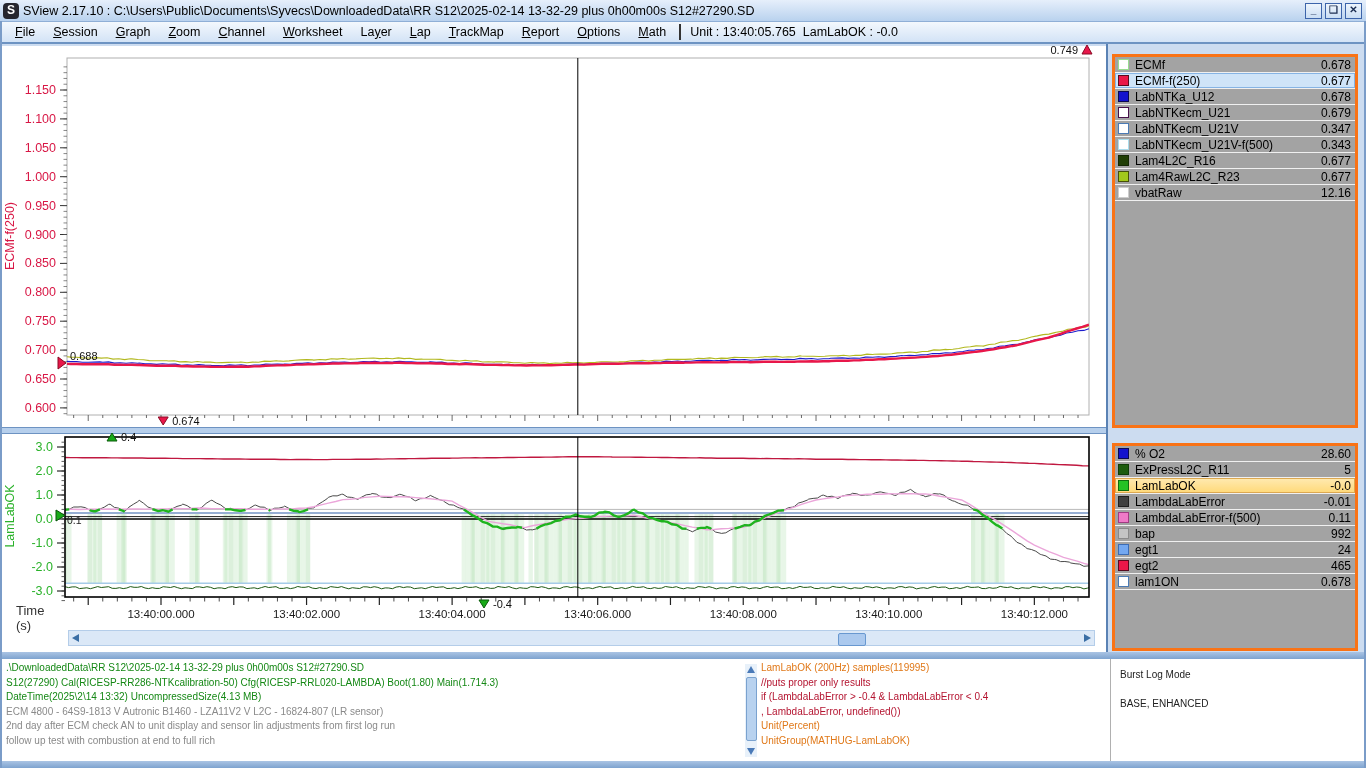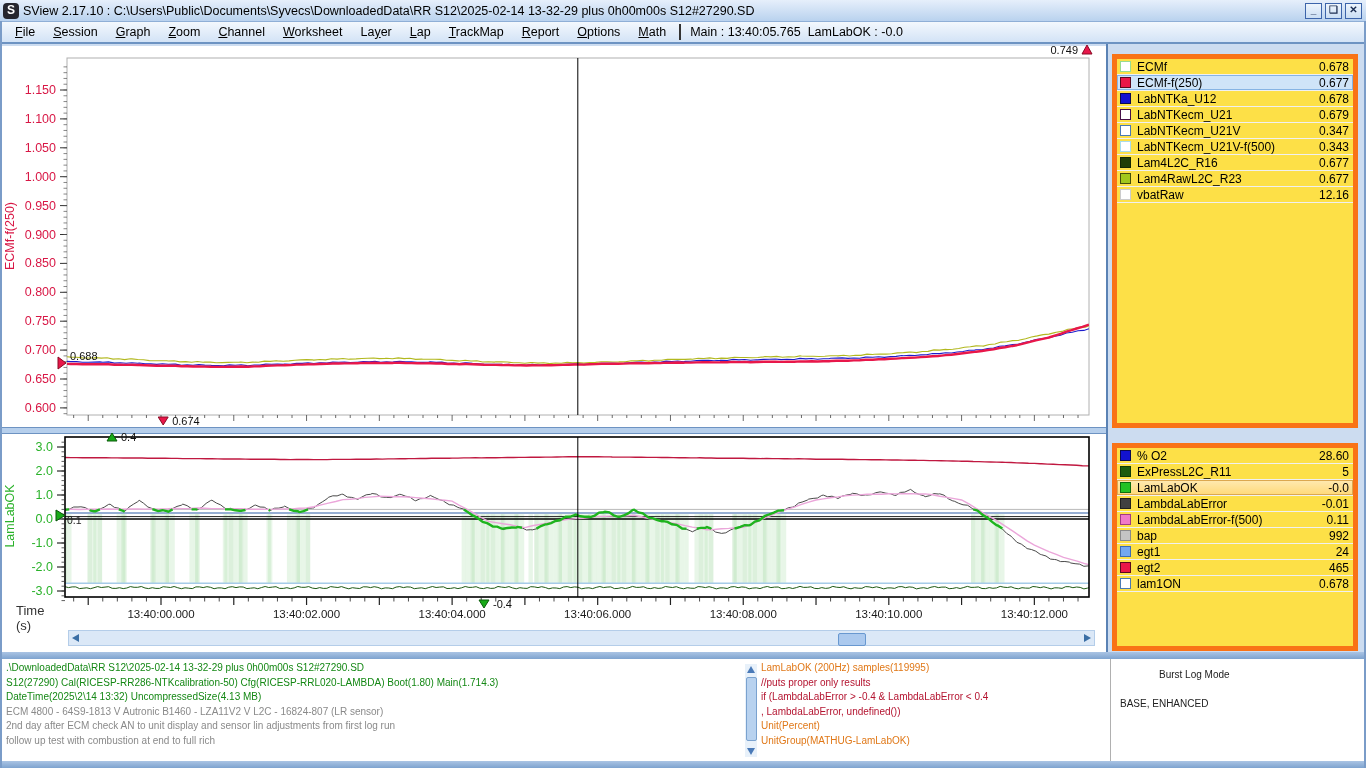--- a/index.html
+++ b/index.html
@@ -17,21 +17,21 @@
           font-size:10px;line-height:12px;color:#1a2c50;text-align:center;font-weight:bold;}
   
   .menubar{left:0;top:22px;width:1366px;height:22px;background:linear-gradient(#f3f8fd,#d3e3f6);
            border-bottom:2px solid #6d93c2;display:flex;align-items:center;padding-left:6px;box-sizing:border-box;}
   .menuitem{font-size:12.5px;color:#000;padding:2px 9px;}
   .menusep{width:0;height:16px;border-left:1px solid #333;border-right:1px solid #333;margin:0 9px 0 4px;}
   .menustatus{font-size:12.5px;color:#000;white-space:pre;}
   
   .whitepanel{background:#fff;}
   .splitter{background:#b6cfec;border-top:1px solid #6d93c2;border-bottom:1px solid #6d93c2;box-sizing:border-box;}
-  .listbox{background:#fde047;border:5px solid #f97316;box-sizing:border-box;overflow:hidden;}
+  .listbox{background:#a3a3a3;border:3px solid #f97316;box-sizing:border-box;overflow:hidden;}
   .lrow{display:flex;align-items:center;height:16px;padding:0 4px 0 3px;border-bottom:1px solid #f0f0f0;box-sizing:border-box;}
   .lrow.sel-blue{background:#cfe4f8;box-shadow:inset 0 0 0 1px #86b4e4;}
   .lrow.sel-gold{background:linear-gradient(#ffeab2,#ffd978);box-shadow:inset 0 0 0 1px #dca850;}
   .swatch{width:11px;height:11px;margin-right:6px;box-sizing:border-box;flex:none;}
   .lname{font-size:12px;color:#000;flex:1;white-space:nowrap;overflow:hidden;}
   .lval{font-size:12px;color:#000;text-align:left;white-space:nowrap;}
   
   .bluebar{background:linear-gradient(#aac4e4,#7ea3cf);}
   .infotext{font-size:10px;line-height:14.6px;white-space:pre;}
   .t-green{color:#158815;} .t-gray{color:#8a8a8a;} .t-orange{color:#e07818;} .t-red{color:#b41430;} .t-dark{color:#222;}
@@ -67,21 +67,21 @@
         <span class="menuitem"><span style="text-decoration: underline;">C</span>hannel</span>
         <span class="menuitem"><span style="text-decoration: underline;">W</span>orksheet</span>
         <span class="menuitem">La<span style="text-decoration: underline;">y</span>er</span>
         <span class="menuitem"><span style="text-decoration: underline;">L</span>ap</span>
         <span class="menuitem"><span style="text-decoration: underline;">T</span>rackMap</span>
         <span class="menuitem"><span style="text-decoration: underline;">R</span>eport</span>
         <span class="menuitem"><span style="text-decoration: underline;">O</span>ptions</span>
         <span class="menuitem"><span style="text-decoration: underline;">M</span>ath</span>
       </span>
     <span class="menusep"></span>
-    <span class="menustatus"><span>Main : </span><span>13:40:05.765</span><span>  LamLabOK : </span><span>-0.0</span></span>
+    <span class="menustatus"><span>Unit : </span><span>13:40:05.765</span><span>  LamLabOK : </span><span>-0.0</span></span>
   </div>
 
   <div class="abs whitepanel" style="left:2px;top:46px;width:1104px;height:381px;"></div>
   <div class="abs splitter" style="left:2px;top:427px;width:1104px;height:7px;"></div>
   <div class="abs whitepanel" style="left:2px;top:434px;width:1104px;height:218px;"></div>
   <div class="abs" style="left:1106px;top:44px;width:2px;height:608px;background:#5a82b4;"></div>
 
   <svg id="charts" class="abs" style="left:0;top:44px;" width="1108" height="608" viewBox="0 44 1108 608">
       <defs>
         <clipPath id="cpTop">
@@ -638,17 +638,17 @@
 
   <div class="abs infotext" style="left:6px;top:661px;" id="session-info"><div class="t-green">.\DownloadedData\RR S12\2025-02-14 13-32-29 plus 0h00m00s S12#27290.SD</div><div class="t-green">S12(27290) Cal(RICESP-RR286-NTKcalibration-50) Cfg(RICESP-RRL020-LAMBDA) Boot(1.80) Main(1.714.3)</div><div class="t-green">DateTime(2025\2\14 13:32) UncompressedSize(4.13 MB)</div><div class="t-gray">ECM 4800 - 64S9-1813 V Autronic B1460 - LZA11V2 V L2C - 16824-807 (LR sensor)</div><div class="t-gray">2nd day after ECM check AN to unit display and sensor lin adjustments from first log run</div><div class="t-gray">follow up test with combustion at end to full rich</div></div>
 
   <div class="abs vscroll" style="left:745px;top:664px;width:12px;height:93px;">
     <div class="arrow" style="left:2px;top:2px;border-left:4px solid transparent;border-right:4px solid transparent;border-bottom:7px solid #4a7ab8;"></div>
     <div class="arrow" style="left:2px;bottom:2px;border-left:4px solid transparent;border-right:4px solid transparent;border-top:7px solid #4a7ab8;"></div>
     <div class="vthumb" style="top:13px;height:62px;"></div>
   </div>
   <div class="abs infotext" style="left:761px;top:661px;" id="math-info"><div class="t-orange">LamLabOK (200Hz) samples(119995)</div><div class="t-red">//puts proper only results</div><div class="t-red">if (LambdaLabError &gt; -0.4 &amp; LambdaLabError &lt; 0.4</div><div class="t-red">, LambdaLabError, undefined())</div><div class="t-orange">Unit(Percent)</div><div class="t-orange">UnitGroup(MATHUG-LamLabOK)</div></div>
 
-  <div class="abs infotext t-dark" style="left:1120px;top:668px;" id="burst-info"><div style="margin-bottom: 14px; margin-left: 39px;">Burst Log Mode</div><div style="margin-bottom: 14px;">BASE, ENHANCED</div></div>
+  <div class="abs infotext t-dark" style="left:1120px;top:668px;" id="burst-info"><div style="margin-bottom: 14px;">Burst Log Mode</div><div style="margin-bottom: 14px;">BASE, ENHANCED</div></div>
 
   <div class="abs" style="left:0;top:21px;width:2px;height:747px;background:#7a9cc8;"></div>
   <div class="abs" style="left:1364px;top:21px;width:2px;height:747px;background:#7a9cc8;"></div>
 </div>
 
 </body></html>

